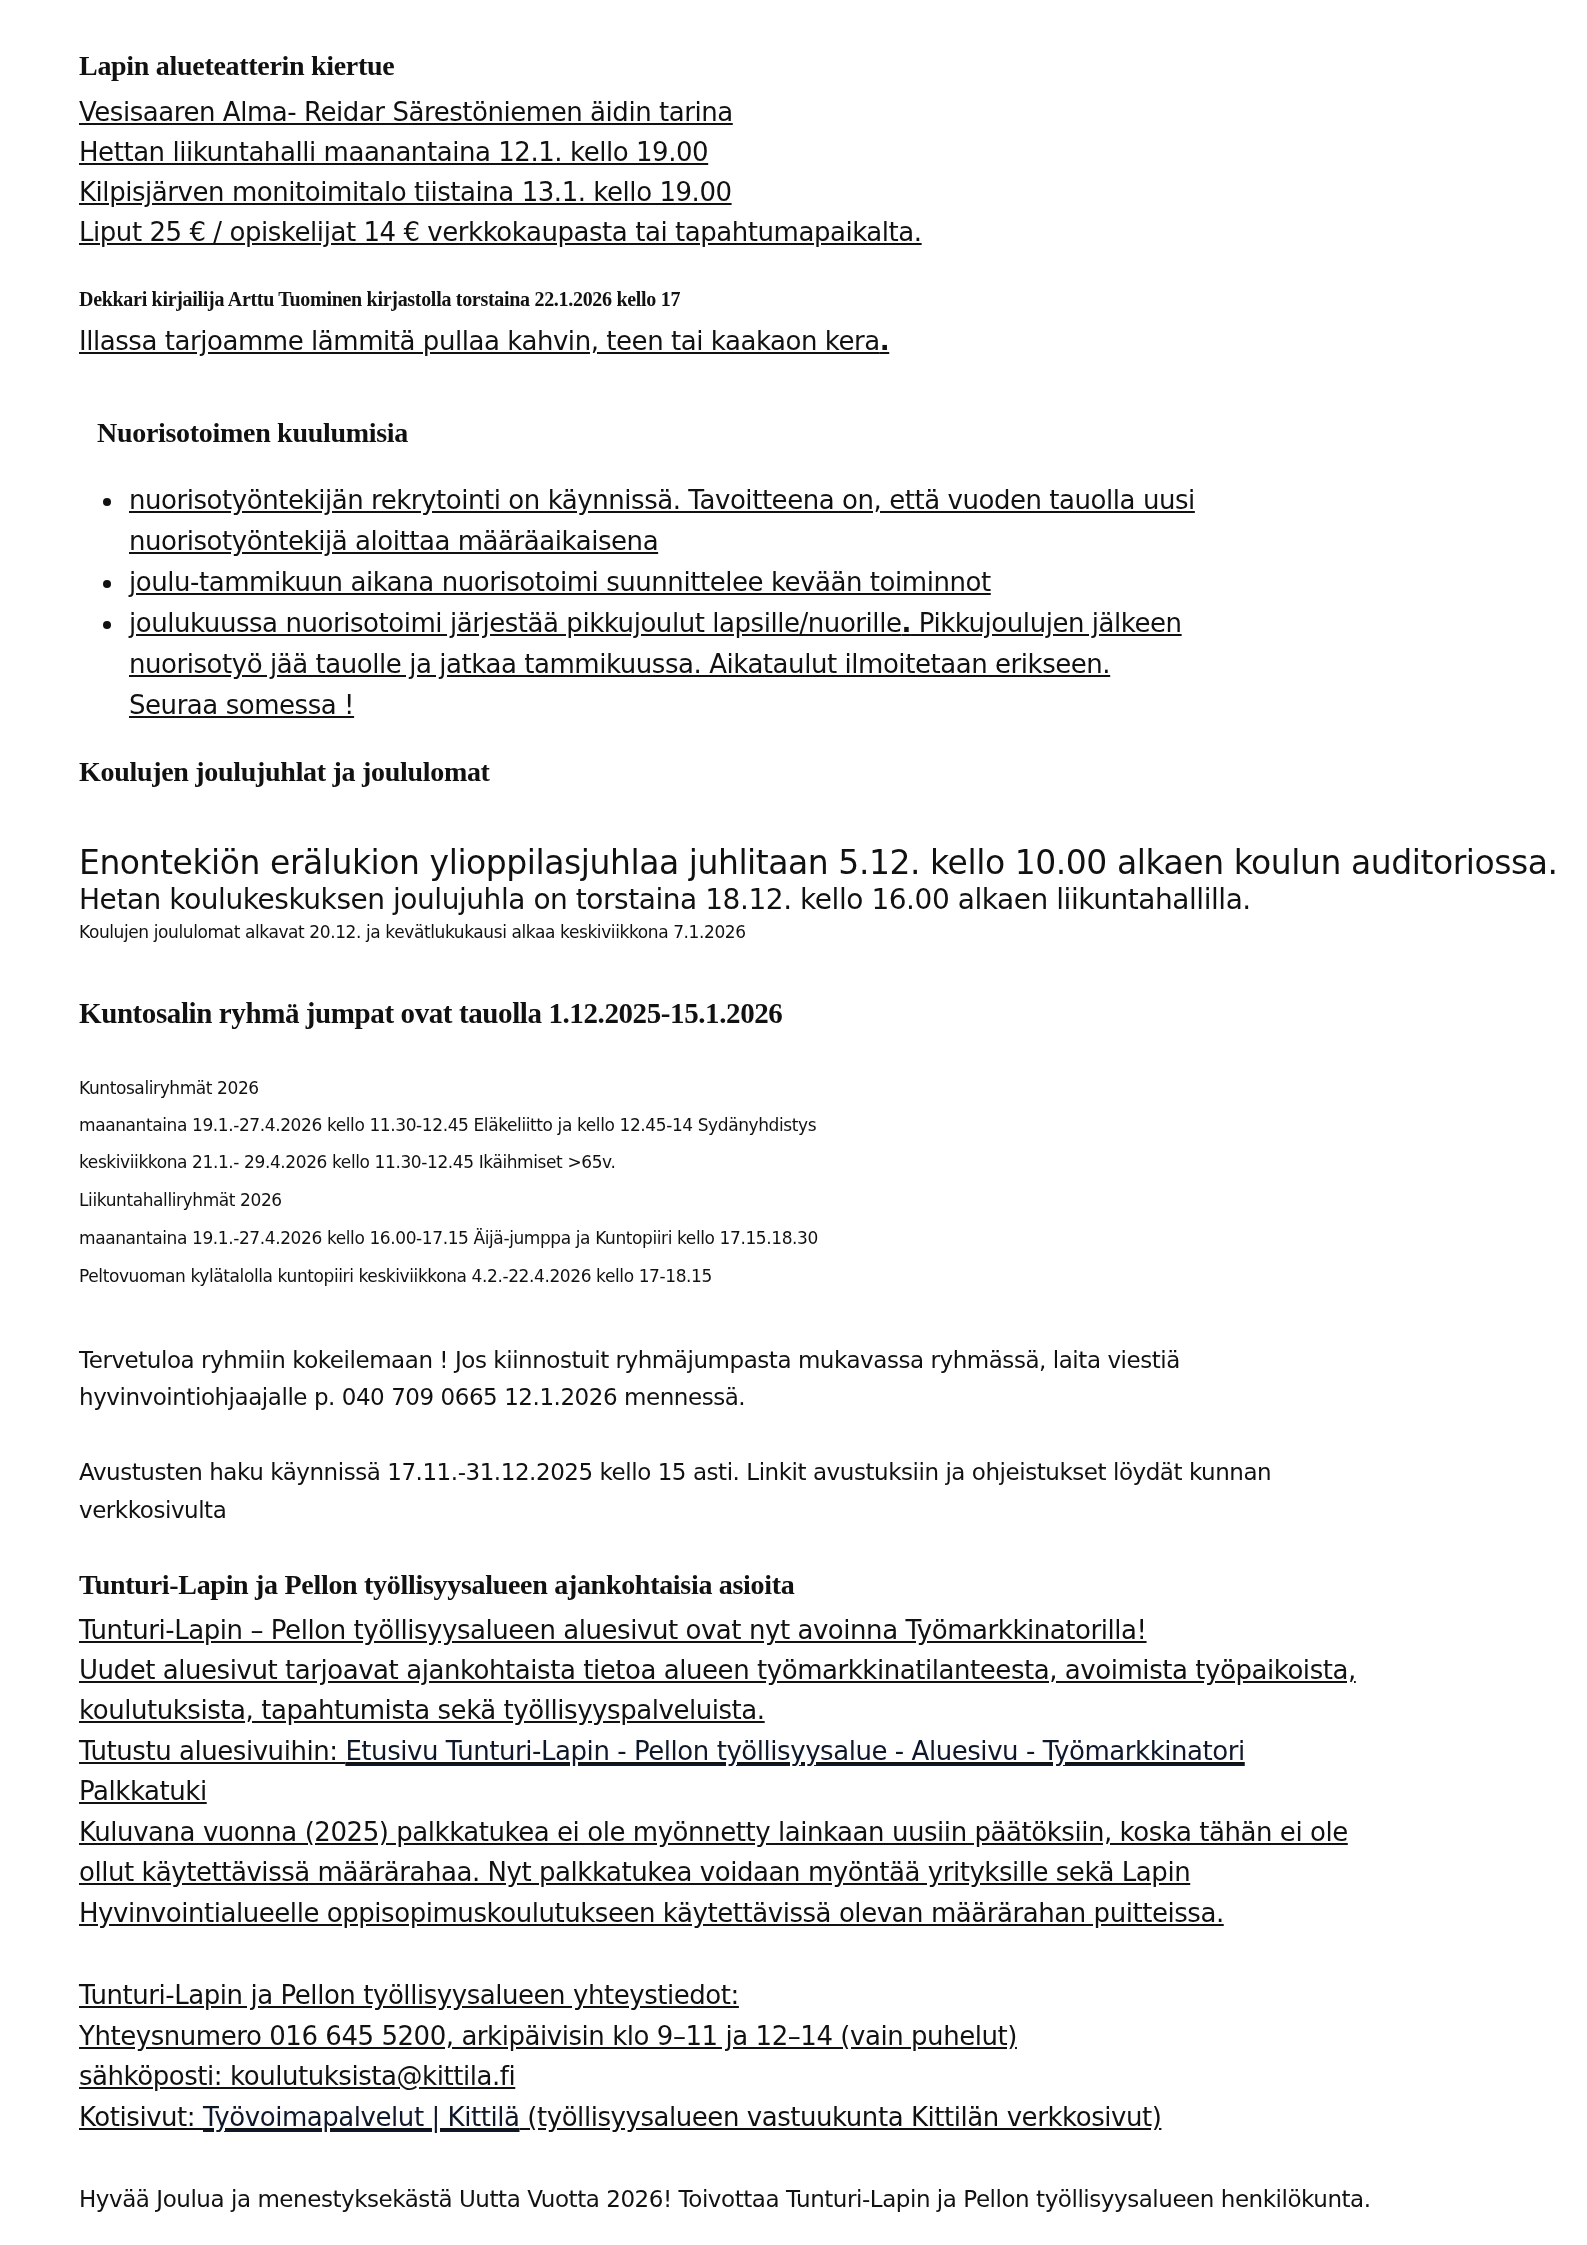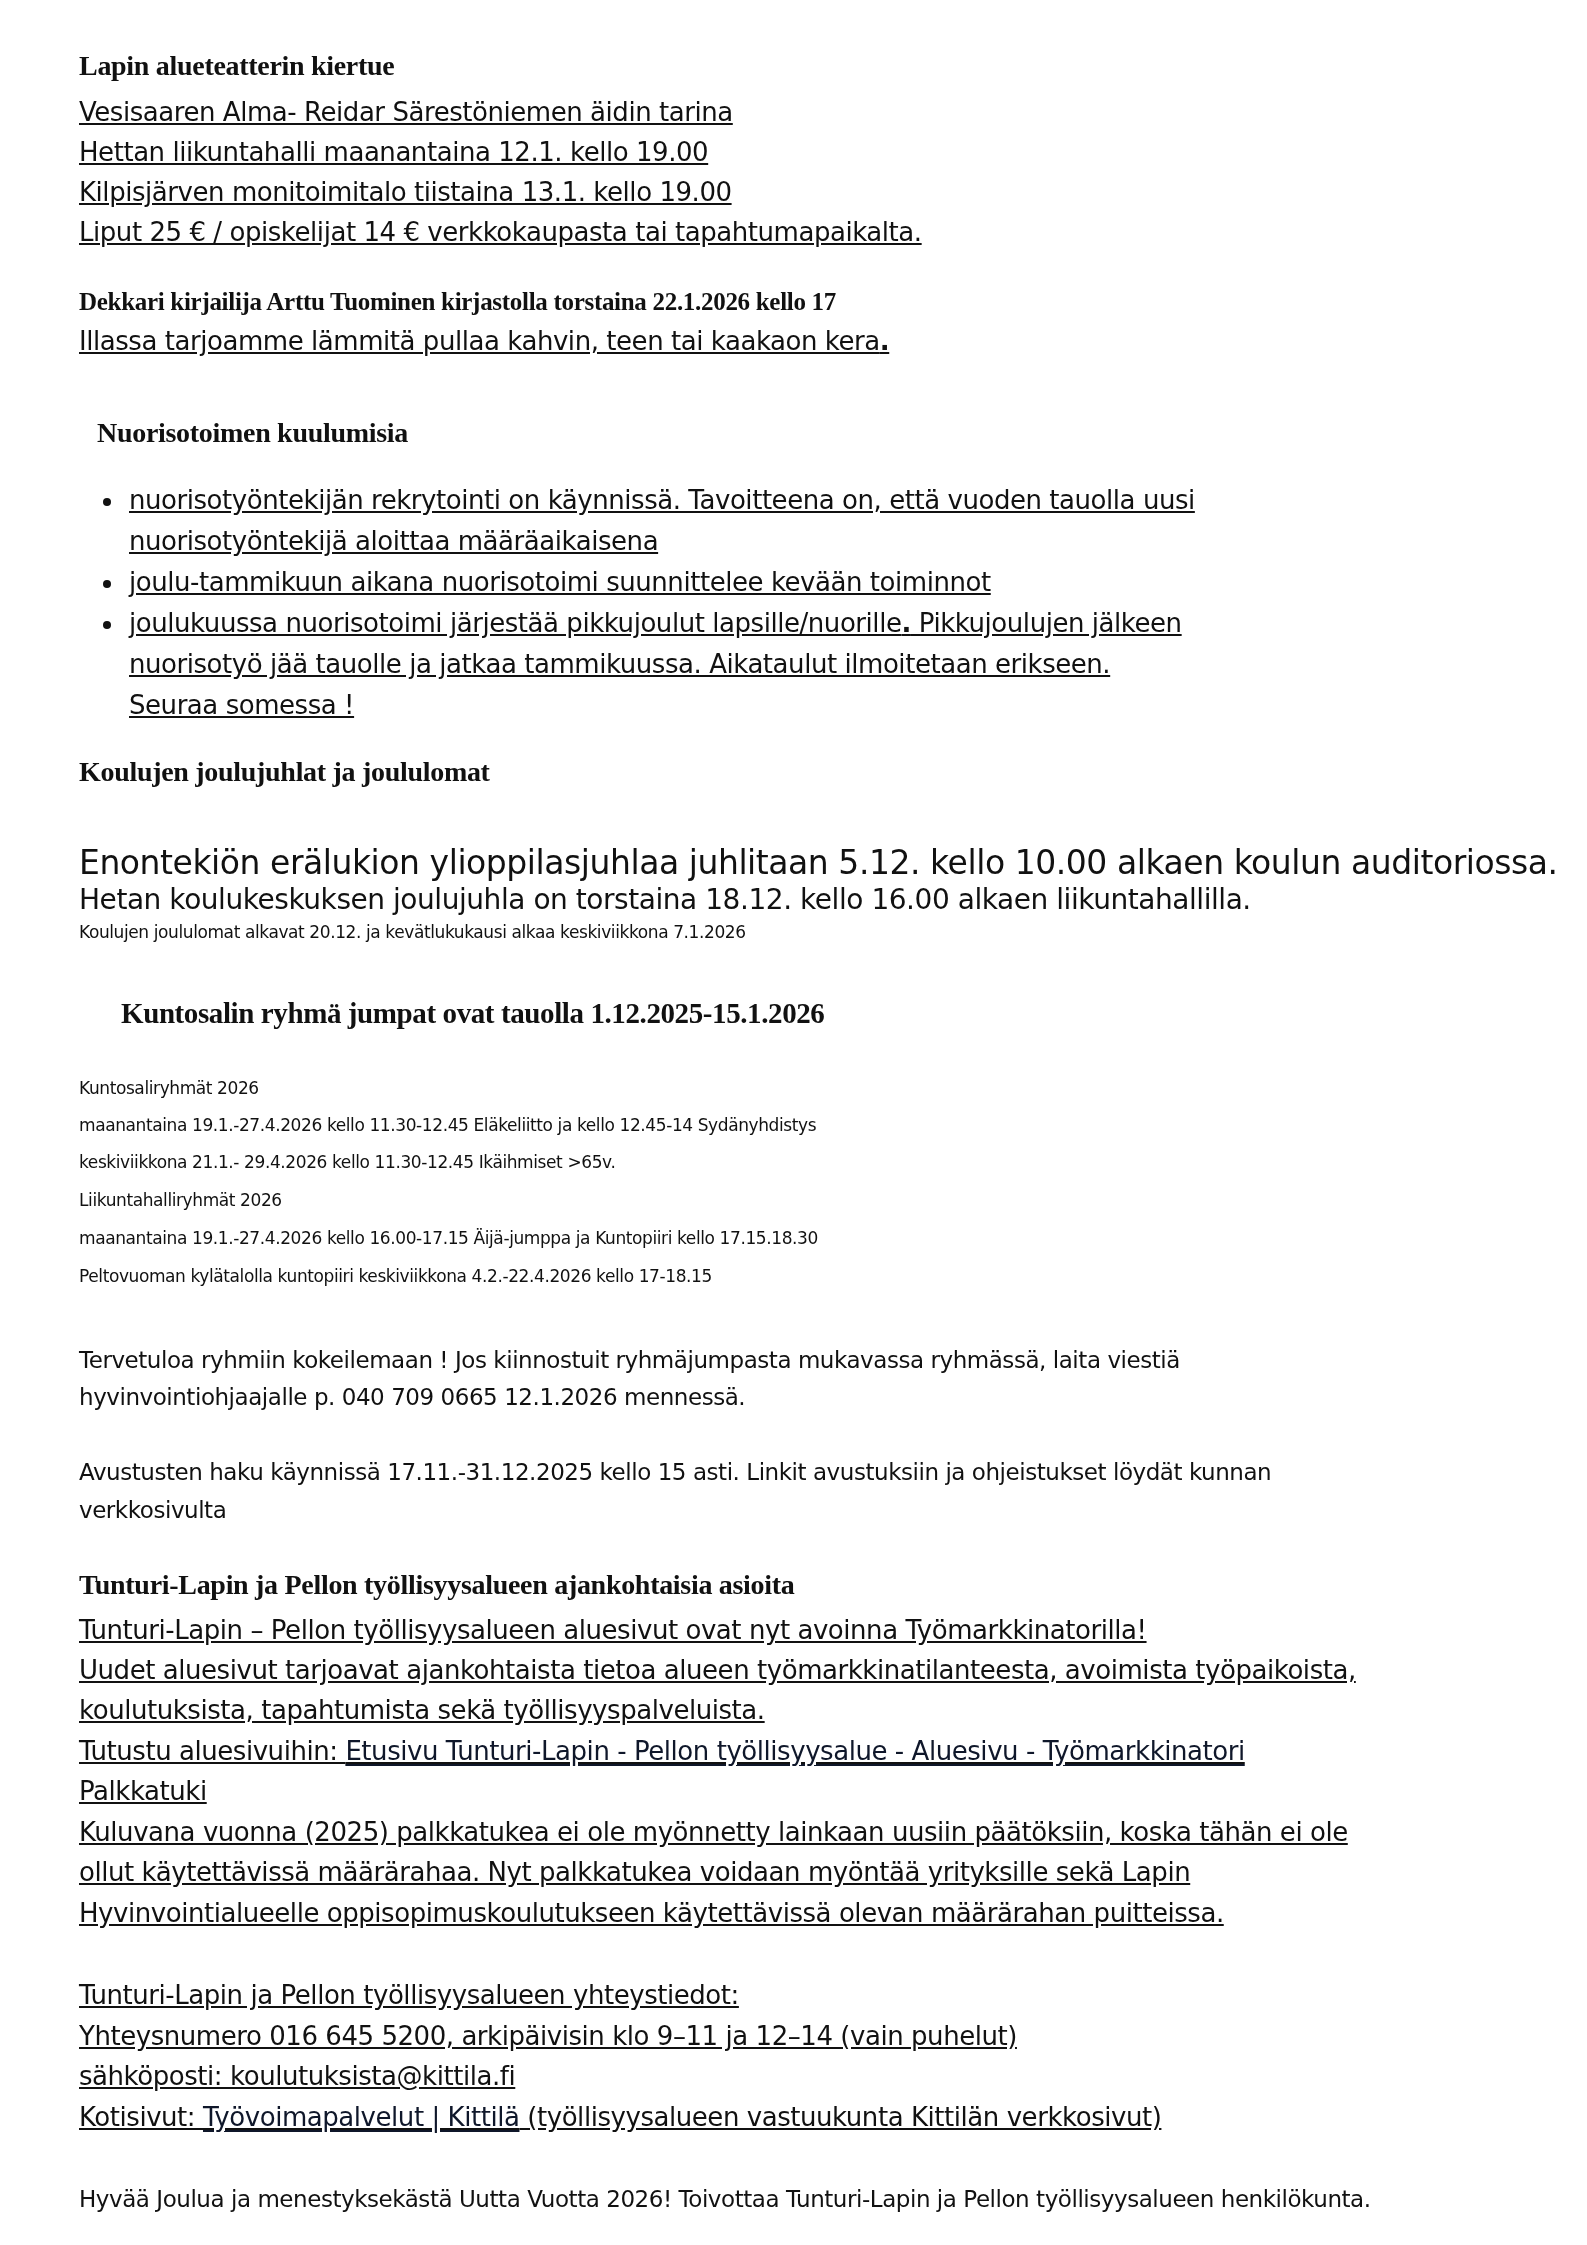--- a/index.html
+++ b/index.html
@@ -1,22 +1,22 @@
 <!DOCTYPE html>
 <html><head>
 <meta charset="utf-8">
 <style>
   html, body { margin: 0; padding: 0; background: #ffffff; }
   body { width: 1587px; height: 2245px; position: relative; overflow: hidden;
          font-family: "DejaVu Sans", "Liberation Sans", sans-serif; color: #111111; }
   .ln { position: absolute; left: 79px; white-space: nowrap; line-height: 1; }
   .h { font-weight: bold; font-family: Liberation Serif, serif; }
   .h1 { font-size: 28px; letter-spacing: -0.3px; }
-  .hb { font-size: 25px; letter-spacing: -0.3px; }
-  .hk { font-size: 29px; letter-spacing: -0.4px; margin-left: 42px; }
+  .hb { font-size: 20px; letter-spacing: -0.3px; }
+  .hk { font-size: 29px; letter-spacing: -0.4px; }
   .body27 { font-size: 26px; letter-spacing: -0.45px; text-decoration: underline; }
   .body28 { font-size: 26.5px; letter-spacing: -0.45px; }
   .body25 { font-size: 17px; letter-spacing: -0.4px; }
   .body24 { font-size: 23px; letter-spacing: -0.45px; }
   .bullet-dot { position: absolute; left: 103px; width: 8px; height: 8px; border-radius: 50%; background: #111; }
   .li { left: 129px; }
   a.link { color: #0f172a; text-decoration: underline; text-underline-offset: 4px; }
   .b { font-weight: bold; }
 </style>
 </head>

